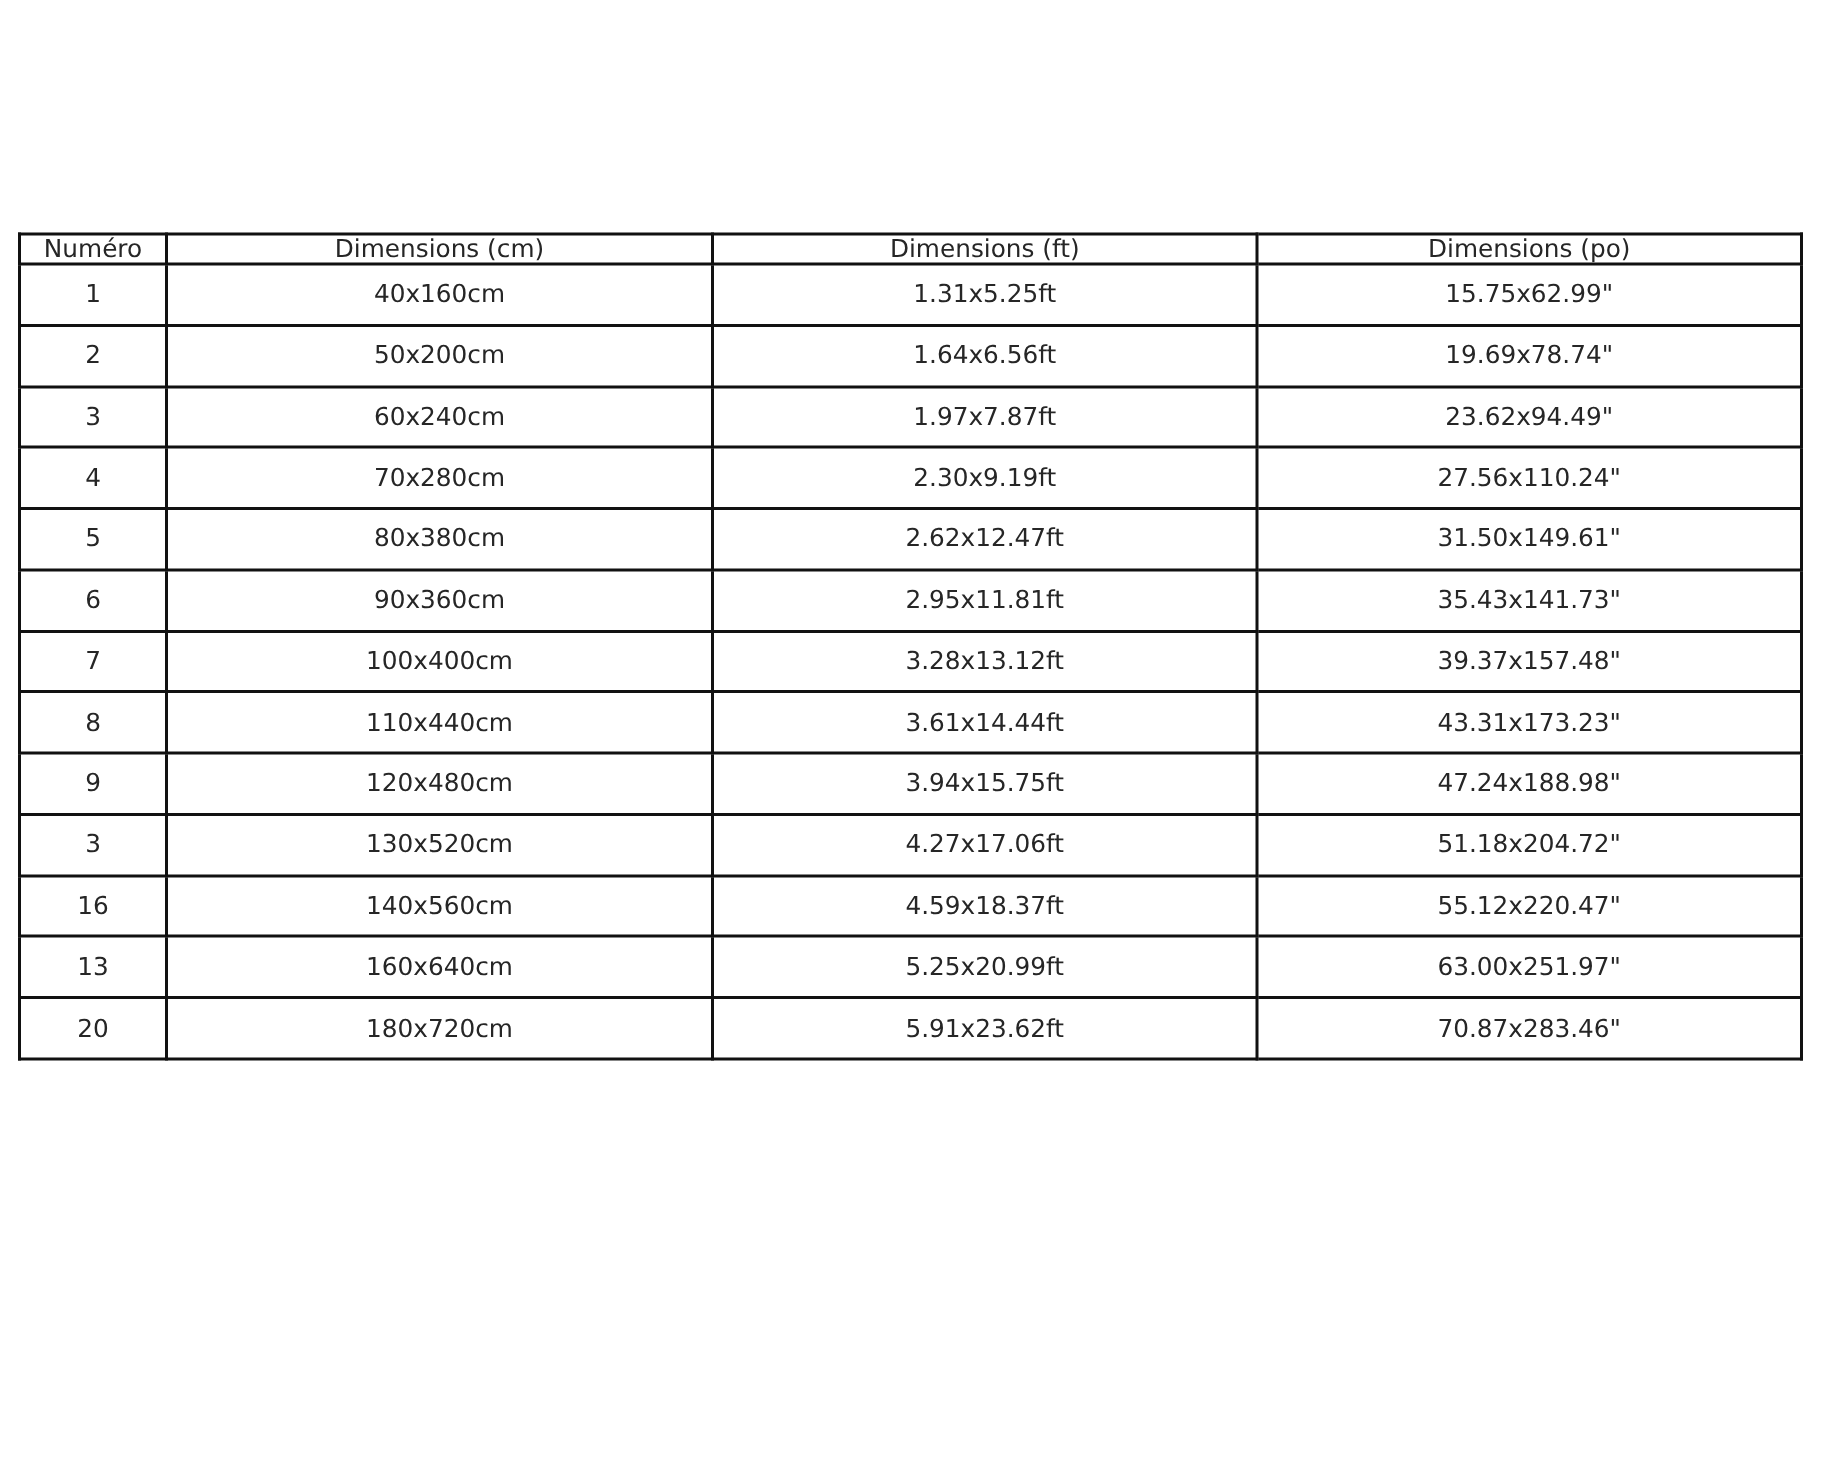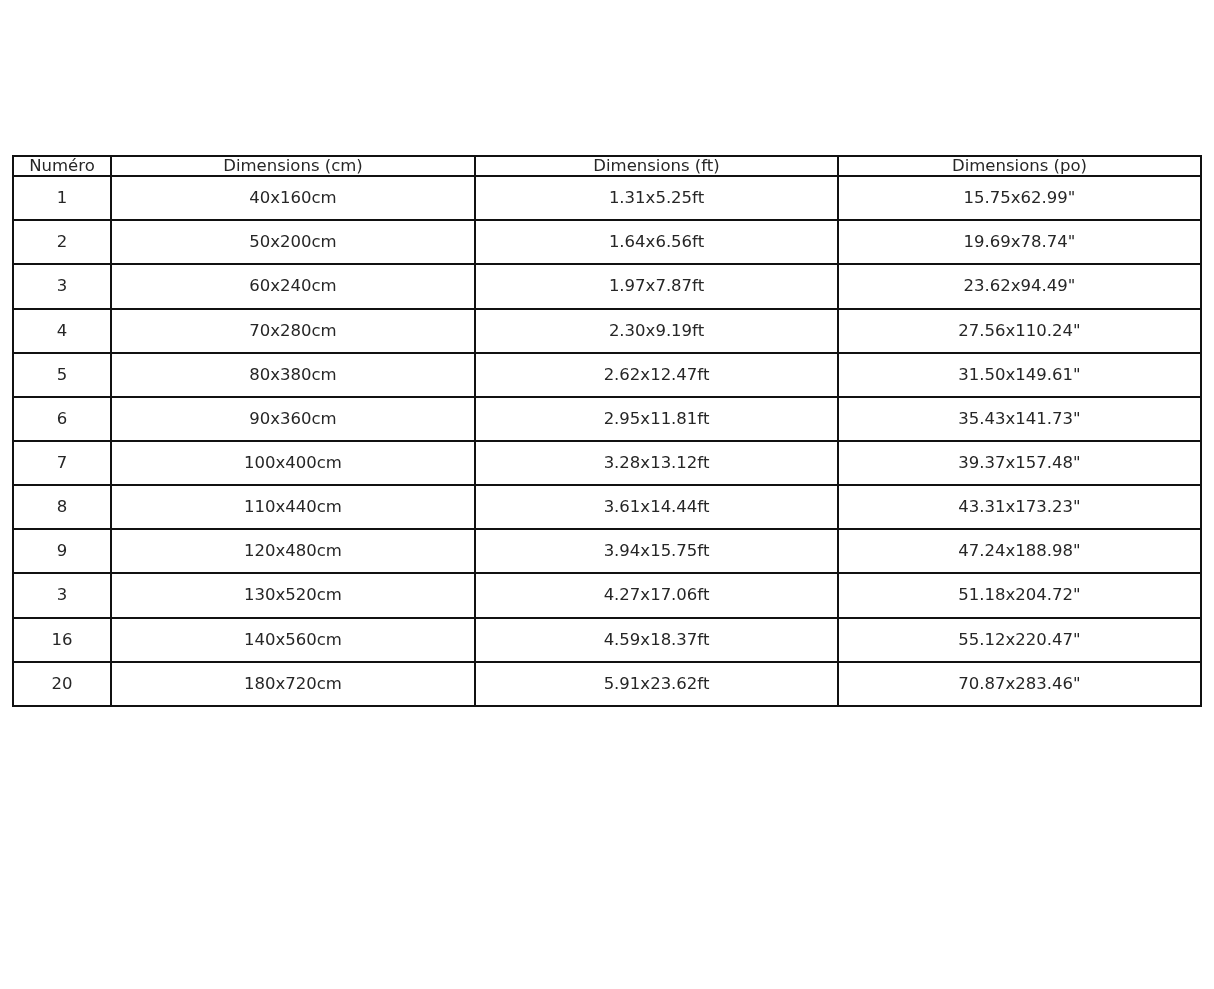--- a/index.html
+++ b/index.html
@@ -118,20 +118,26 @@
           <td>4.27x17.06ft</td>
           <td>51.18x204.72"</td>
         </tr>
         <tr>
           <td>16</td>
           <td>140x560cm</td>
           <td>4.59x18.37ft</td>
           <td>55.12x220.47"</td>
         </tr>
         <tr>
+          <td>13</td>
+          <td>160x640cm</td>
+          <td>5.25x20.99ft</td>
+          <td>63.00x251.97"</td>
+        </tr>
+        <tr>
           <td>20</td>
           <td>180x720cm</td>
           <td>5.91x23.62ft</td>
           <td>70.87x283.46"</td>
         </tr>
       </tbody>
   </table>
 </div>
 
 </body></html>

